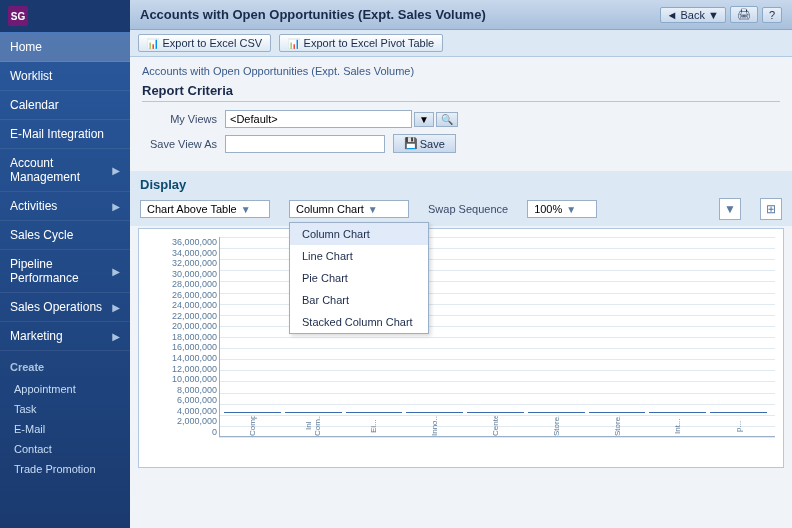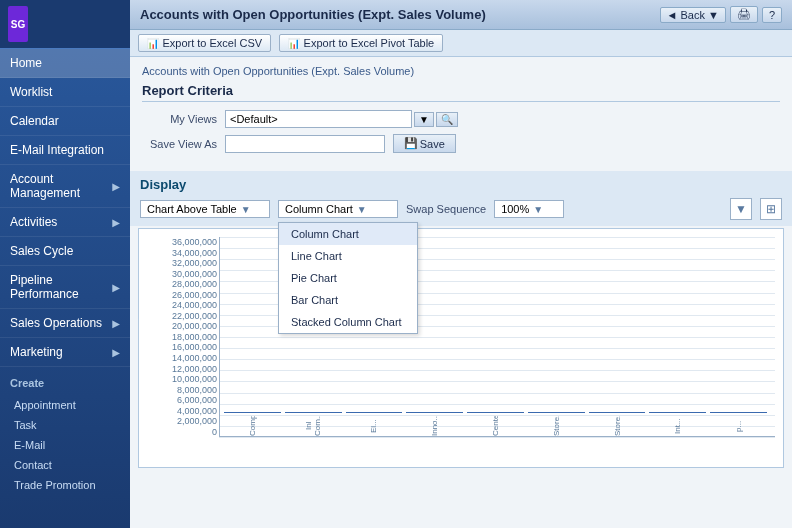--- a/index.html
+++ b/index.html
@@ -13,22 +13,22 @@
       background: linear-gradient(to bottom, #2a5a9f, #1a3a6f);
       color: white;
     }
     .sidebar-header {
       background: #1a3a6f;
       padding: 6px 8px;
       border-bottom: 1px solid #4a7abf;
       display: flex; align-items: center; gap: 4px;
     }
     .sidebar-logo {
-      width: 20px; height: 36px;
-      background: #6d28d9;
+      width: 20px; height: 20px;
+      background: #701a75;
       border-radius: 2px;
       display: flex; align-items: center; justify-content: center;
       font-size: 10px; color: white; font-weight: bold;
     }
 
     .sidebar-item {
       padding: 7px 10px;
       cursor: pointer;
       color: white;
       font-size: 12px;
@@ -172,21 +172,21 @@
       padding: 6px 10px;
       margin-top: 4px;
     }
     .display-title {
       font-size: 13px;
       font-weight: bold;
       color: #0c4a6e;
       margin-bottom: 6px;
     }
     .display-controls {
-      display: flex; align-items: center; gap: 8px;
+      display: flex; align-items: center; gap: 19px;
     }
 
     .dropdown-select {
       padding: 2px 6px;
       border: 1px solid #9ab0c8;
       background: white;
       font-size: 11px;
       cursor: pointer;
       display: flex; align-items: center; gap: 4px;
       min-width: 120px;

